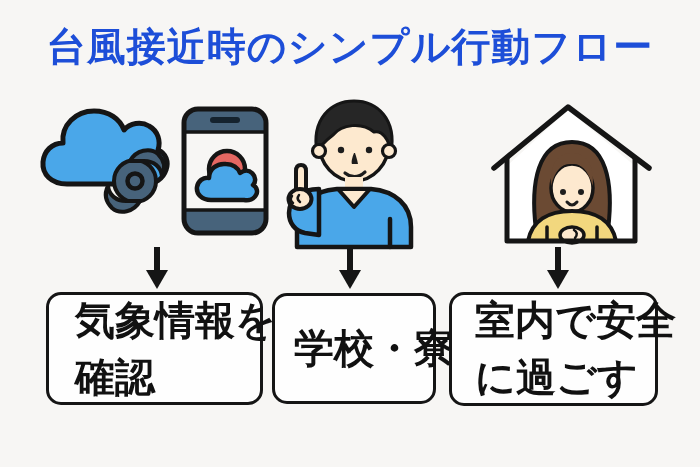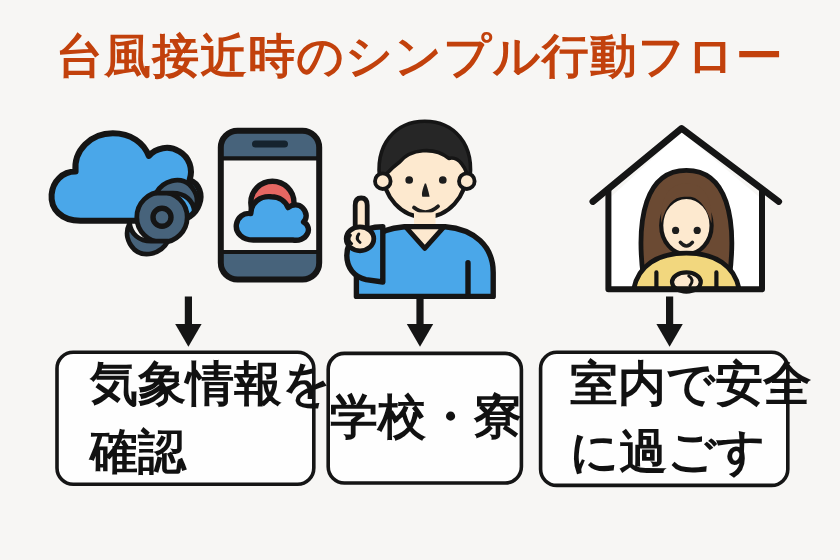--- a/index.html
+++ b/index.html
@@ -14,21 +14,21 @@
     overflow:hidden;
     margin:0 auto;
   }
   .title{
     position:absolute;
     left:0;top:20px;width:700px;
     text-align:center;
     font-size:39px;
     font-weight:900;
     letter-spacing:1px;
-    color:#c2410c;
+    color:#1d4ed8;
   }
   .illu{position:absolute;}
   .illu-weather{left:35px;top:98px;}
   .illu-person{left:283px;top:95px;}
   .illu-house{left:488px;top:100px;}
   .arrow{position:absolute;top:245px;}
   .arrow-1{left:143px;}
   .arrow-2{left:336px;}
   .arrow-3{left:544px;}
   .stepbox{
@@ -40,21 +40,21 @@
     display:flex;
     flex-direction:column;
     justify-content:center;
     color:#111;
     font-size:40px;
     font-weight:800;
     line-height:1.42;
     white-space:nowrap;
   }
   .stepbox-1{left:46px;top:292px;width:217px;height:113px;padding-left:26px;}
-  .stepbox-2{left:272px;top:293px;width:164px;height:111px;}
+  .stepbox-2{left:272px;top:293px;width:164px;height:111px;padding-left:19px;}
   .stepbox-3{left:449px;top:292px;width:209px;height:114px;padding-left:23px;}
 </style>
 </head>
 <body>
 
 <div class="canvas">
 
   <div class="title">台風接近時のシンプル行動フロー</div>
 
   <svg class="illu illu-weather" width="240" height="142" viewBox="0 0 240 142">

